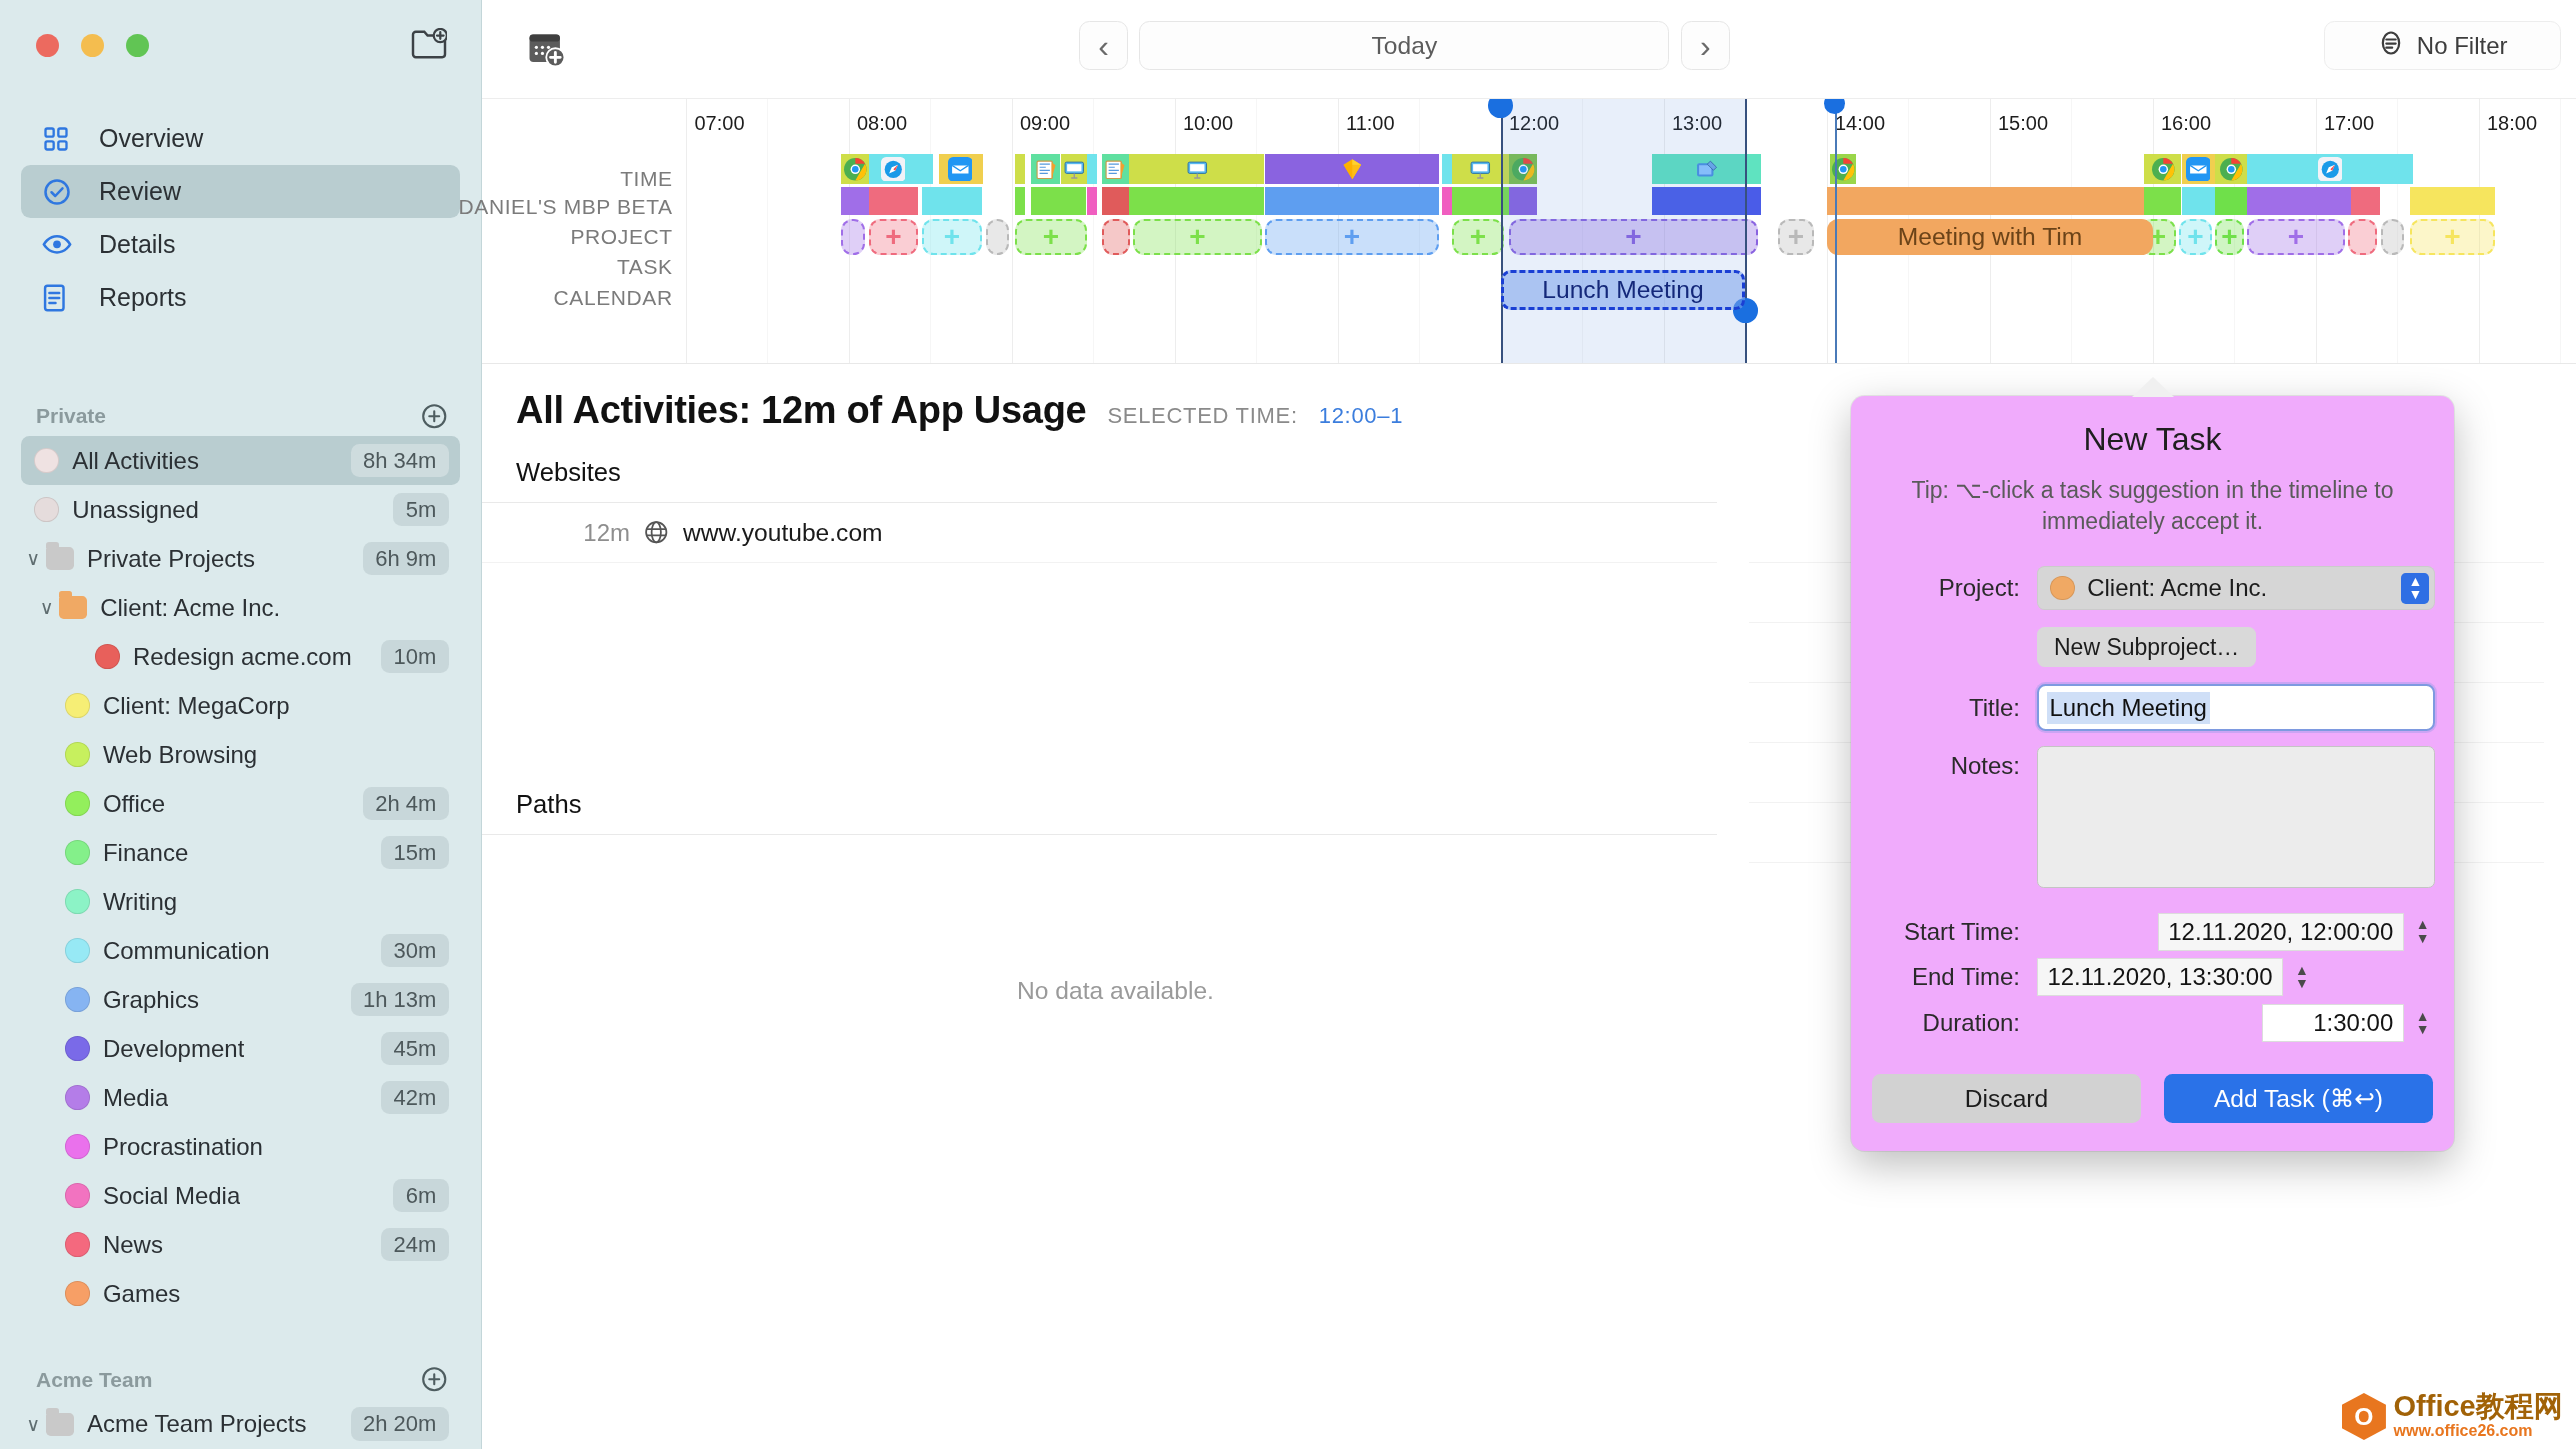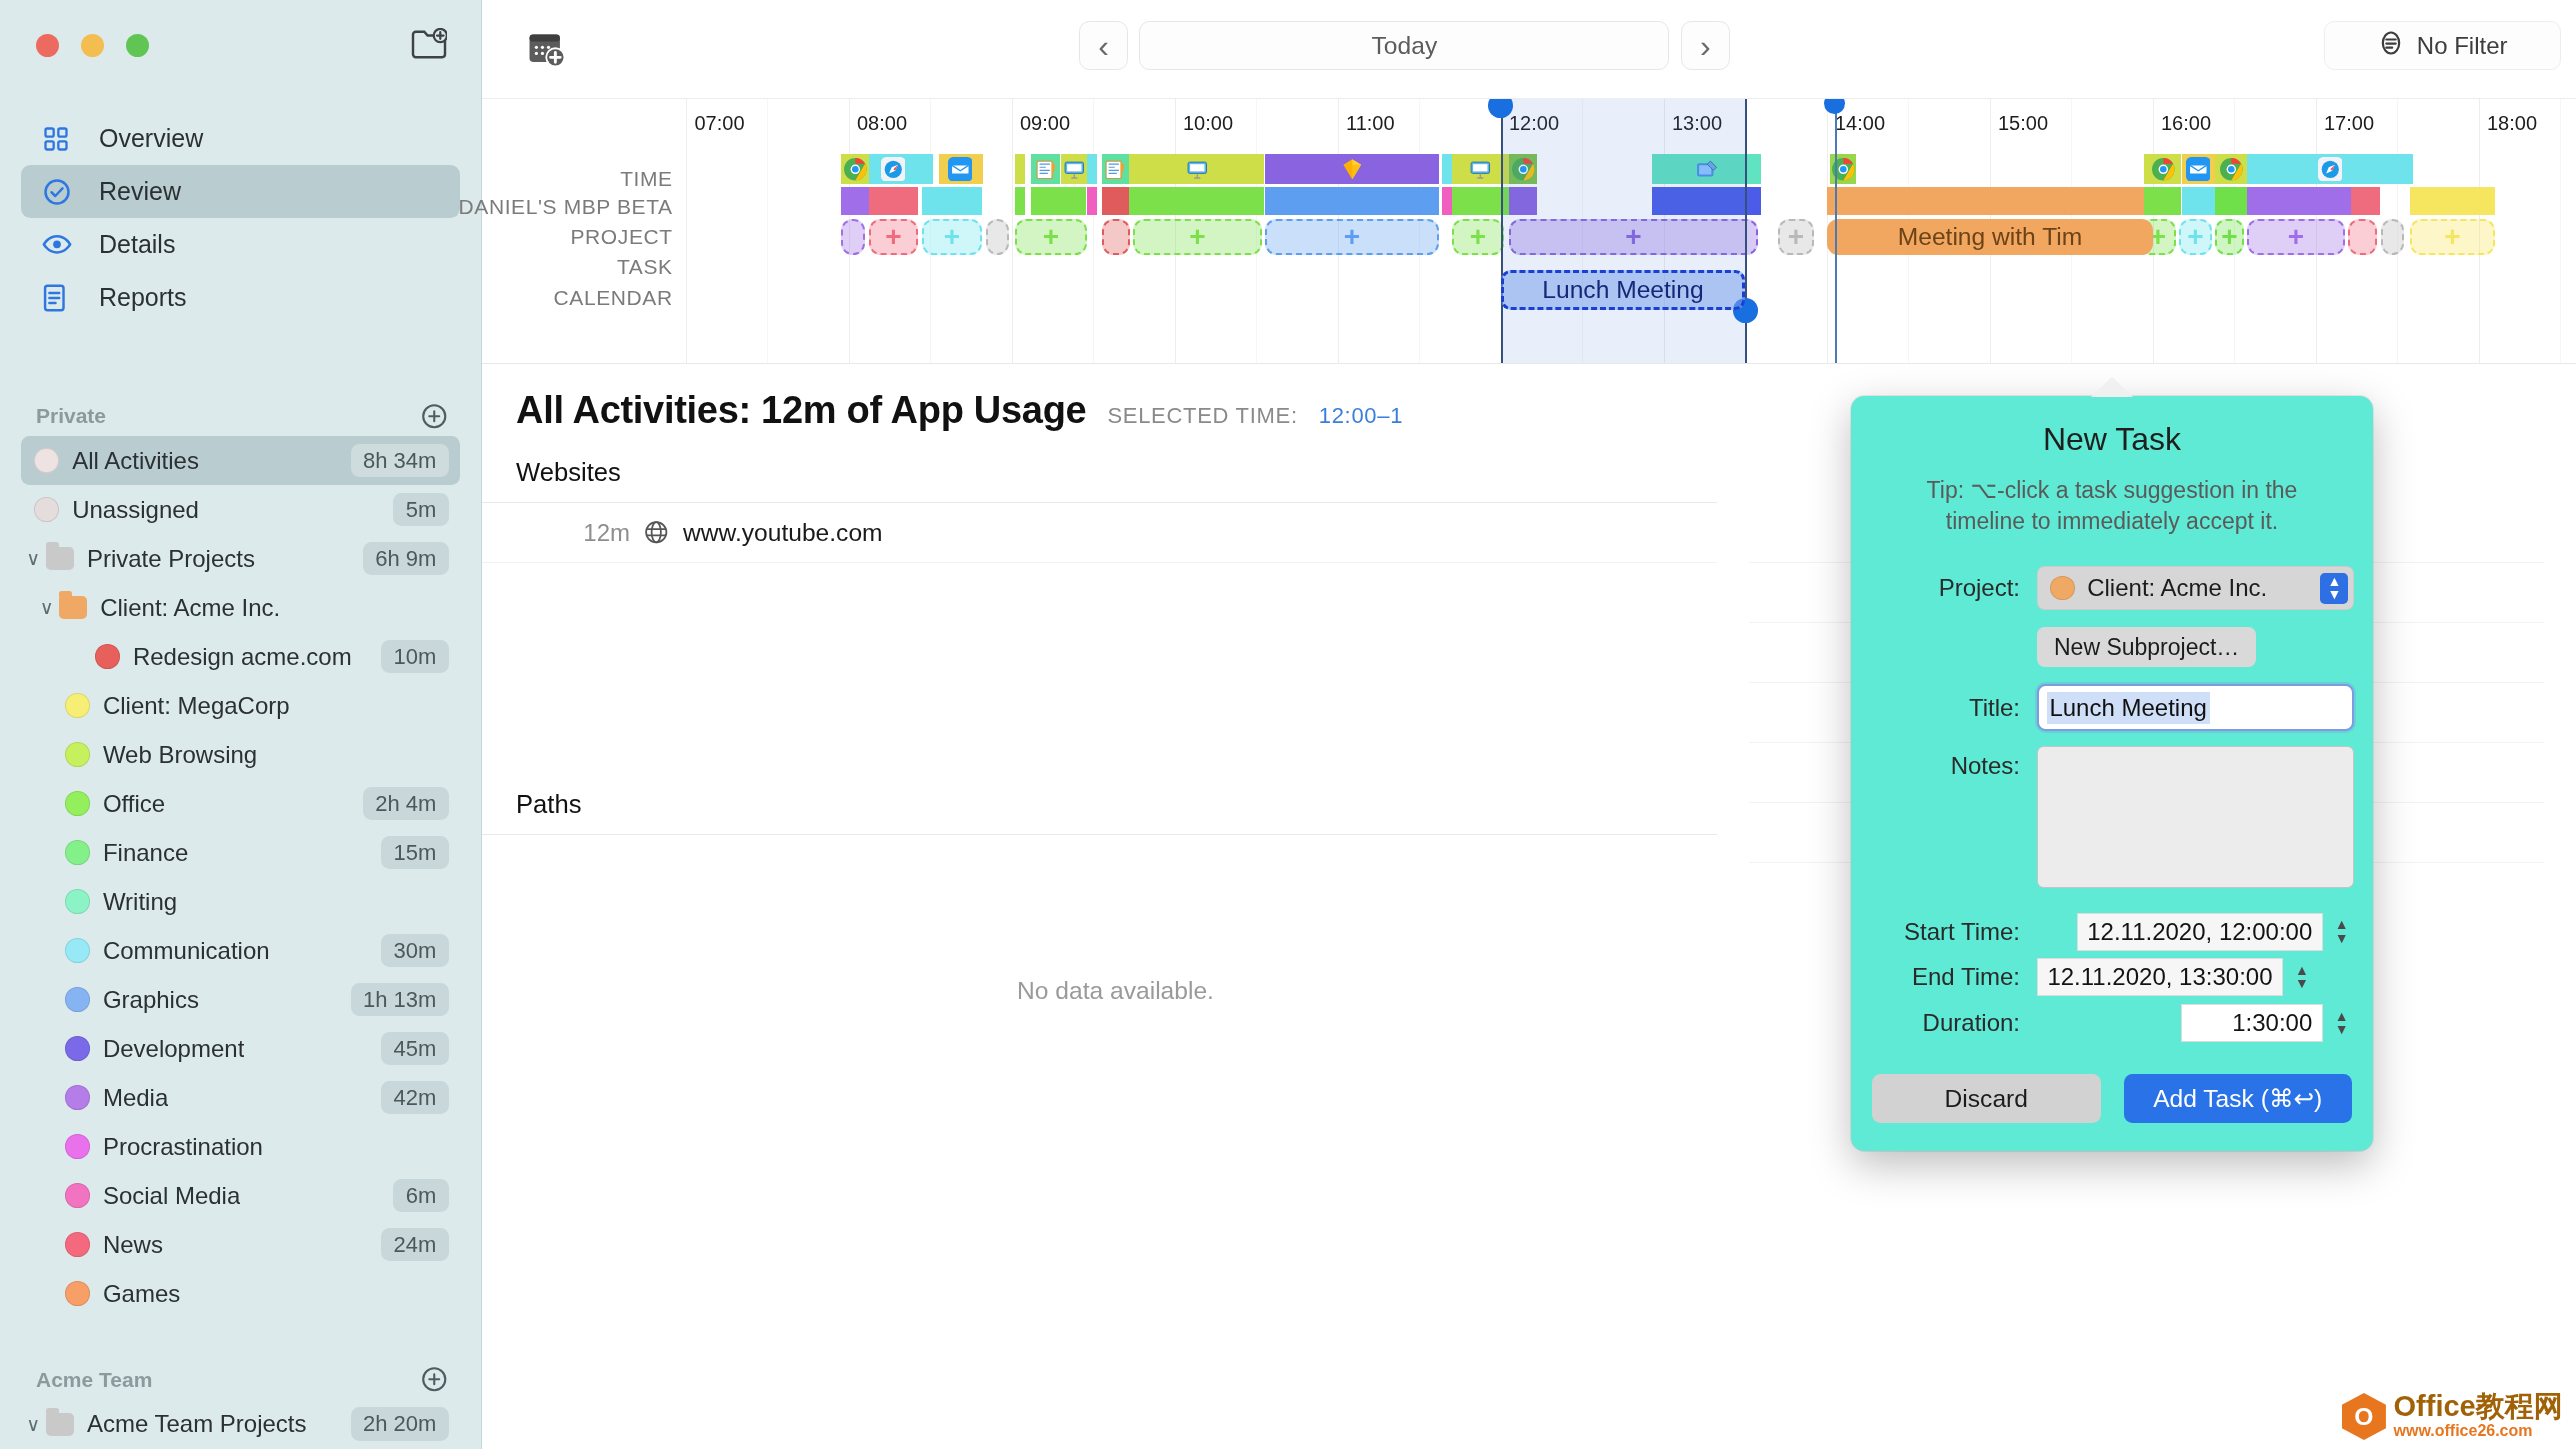--- a/index.html
+++ b/index.html
@@ -144,22 +144,22 @@
     display: flex; align-items: center; height: 60px;
     border-bottom: 0.9px solid #f2f2f2; margin-right: 32px; padding-left: 34px;
   }
   .dtime { width: 114px; text-align: right; color: #8e8e8e; font-size: 24px; flex: 0 0 114px; }
   .dicon { width: 53px; flex: 0 0 53px; display: flex; justify-content: center; align-items: center; color: #555; }
   .dlabel { font-size: 24.6px; color: #1a1a1a; }
   .nodata { text-align: center; color: #9a9a9a; font-size: 24.6px; padding-top: 142px; }
 
   
   #overlay-dialog {
-    position: absolute; left: 1369px; top: 396px; width: 522px;
-    background: #5eead4; border-radius: 13.3px;
+    position: absolute; left: 1369px; top: 396px; width: 603px;
+    background: #f0abfc; border-radius: 13.3px;
     box-shadow: 0 13.3px 42px rgba(0,0,0,.26), 0 0 0 0.9px rgba(0,0,0,.07);
     padding: 24.6px 0 28px 0; z-index: 50;
   }
   #overlay-dialog::before {
     content: ""; position: absolute; top: -19px; left: 50%; margin-left: -21px;
     border-left: 21px solid transparent; border-right: 21px solid transparent;
     border-bottom: 20px solid #f0f0f0;
   }
   .dlg-title { text-align: center; font-size: 32px; color: #1f1f1f; margin-bottom: 17px; }
   .dlg-tip {

